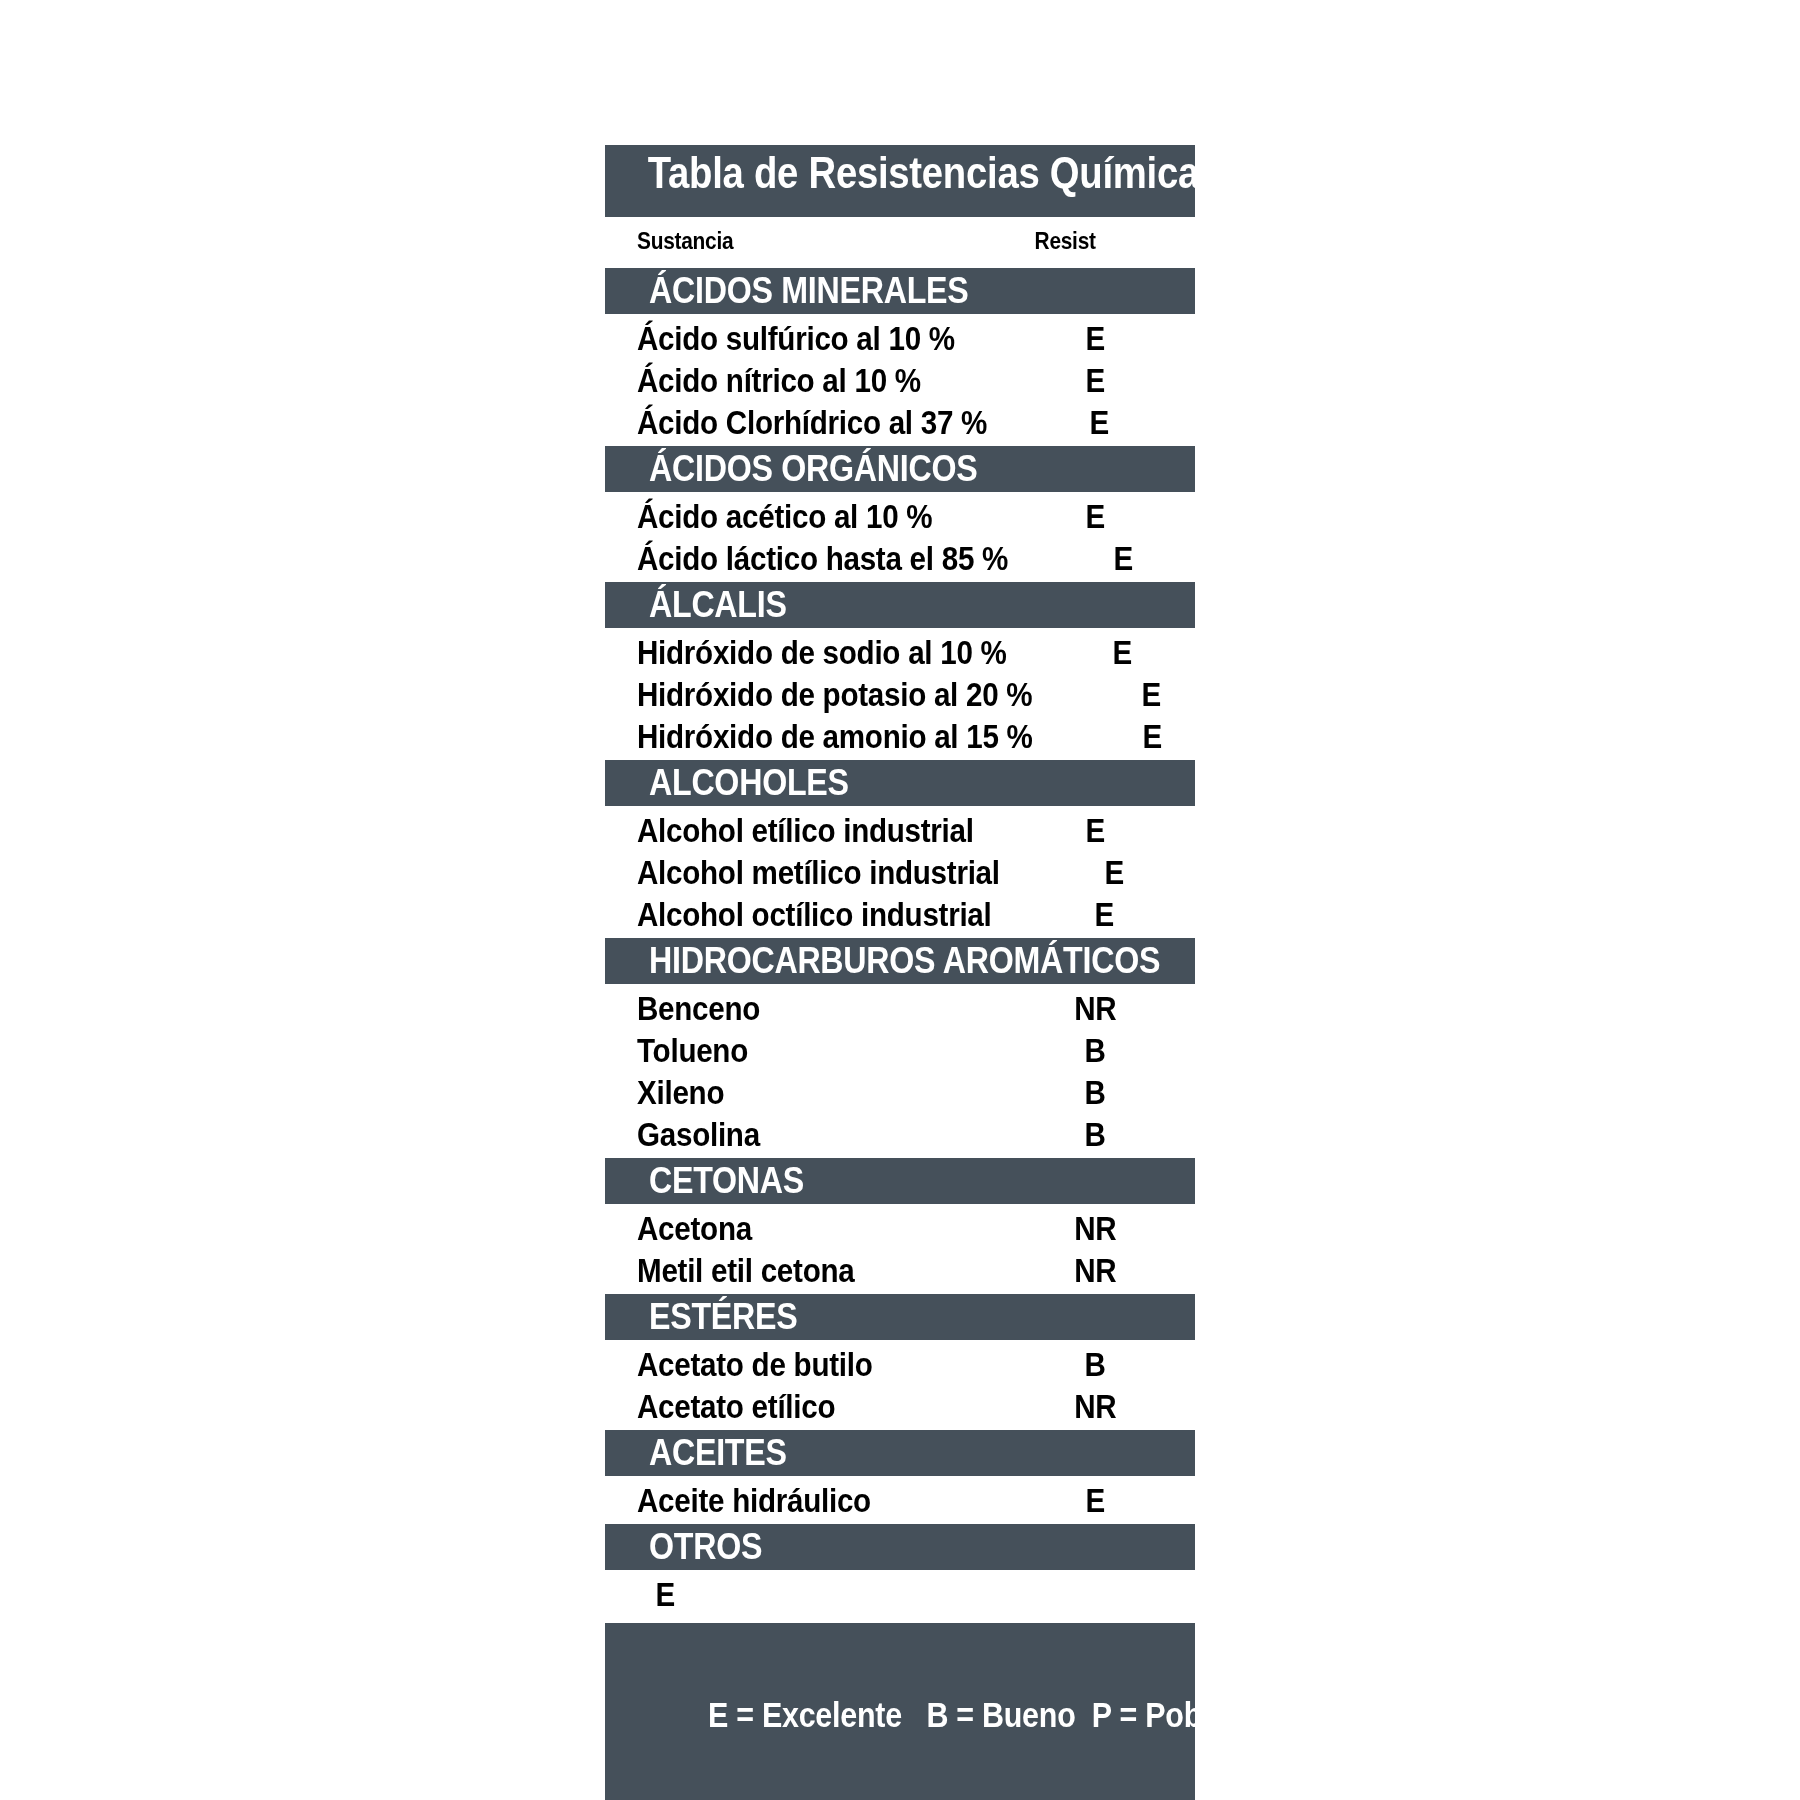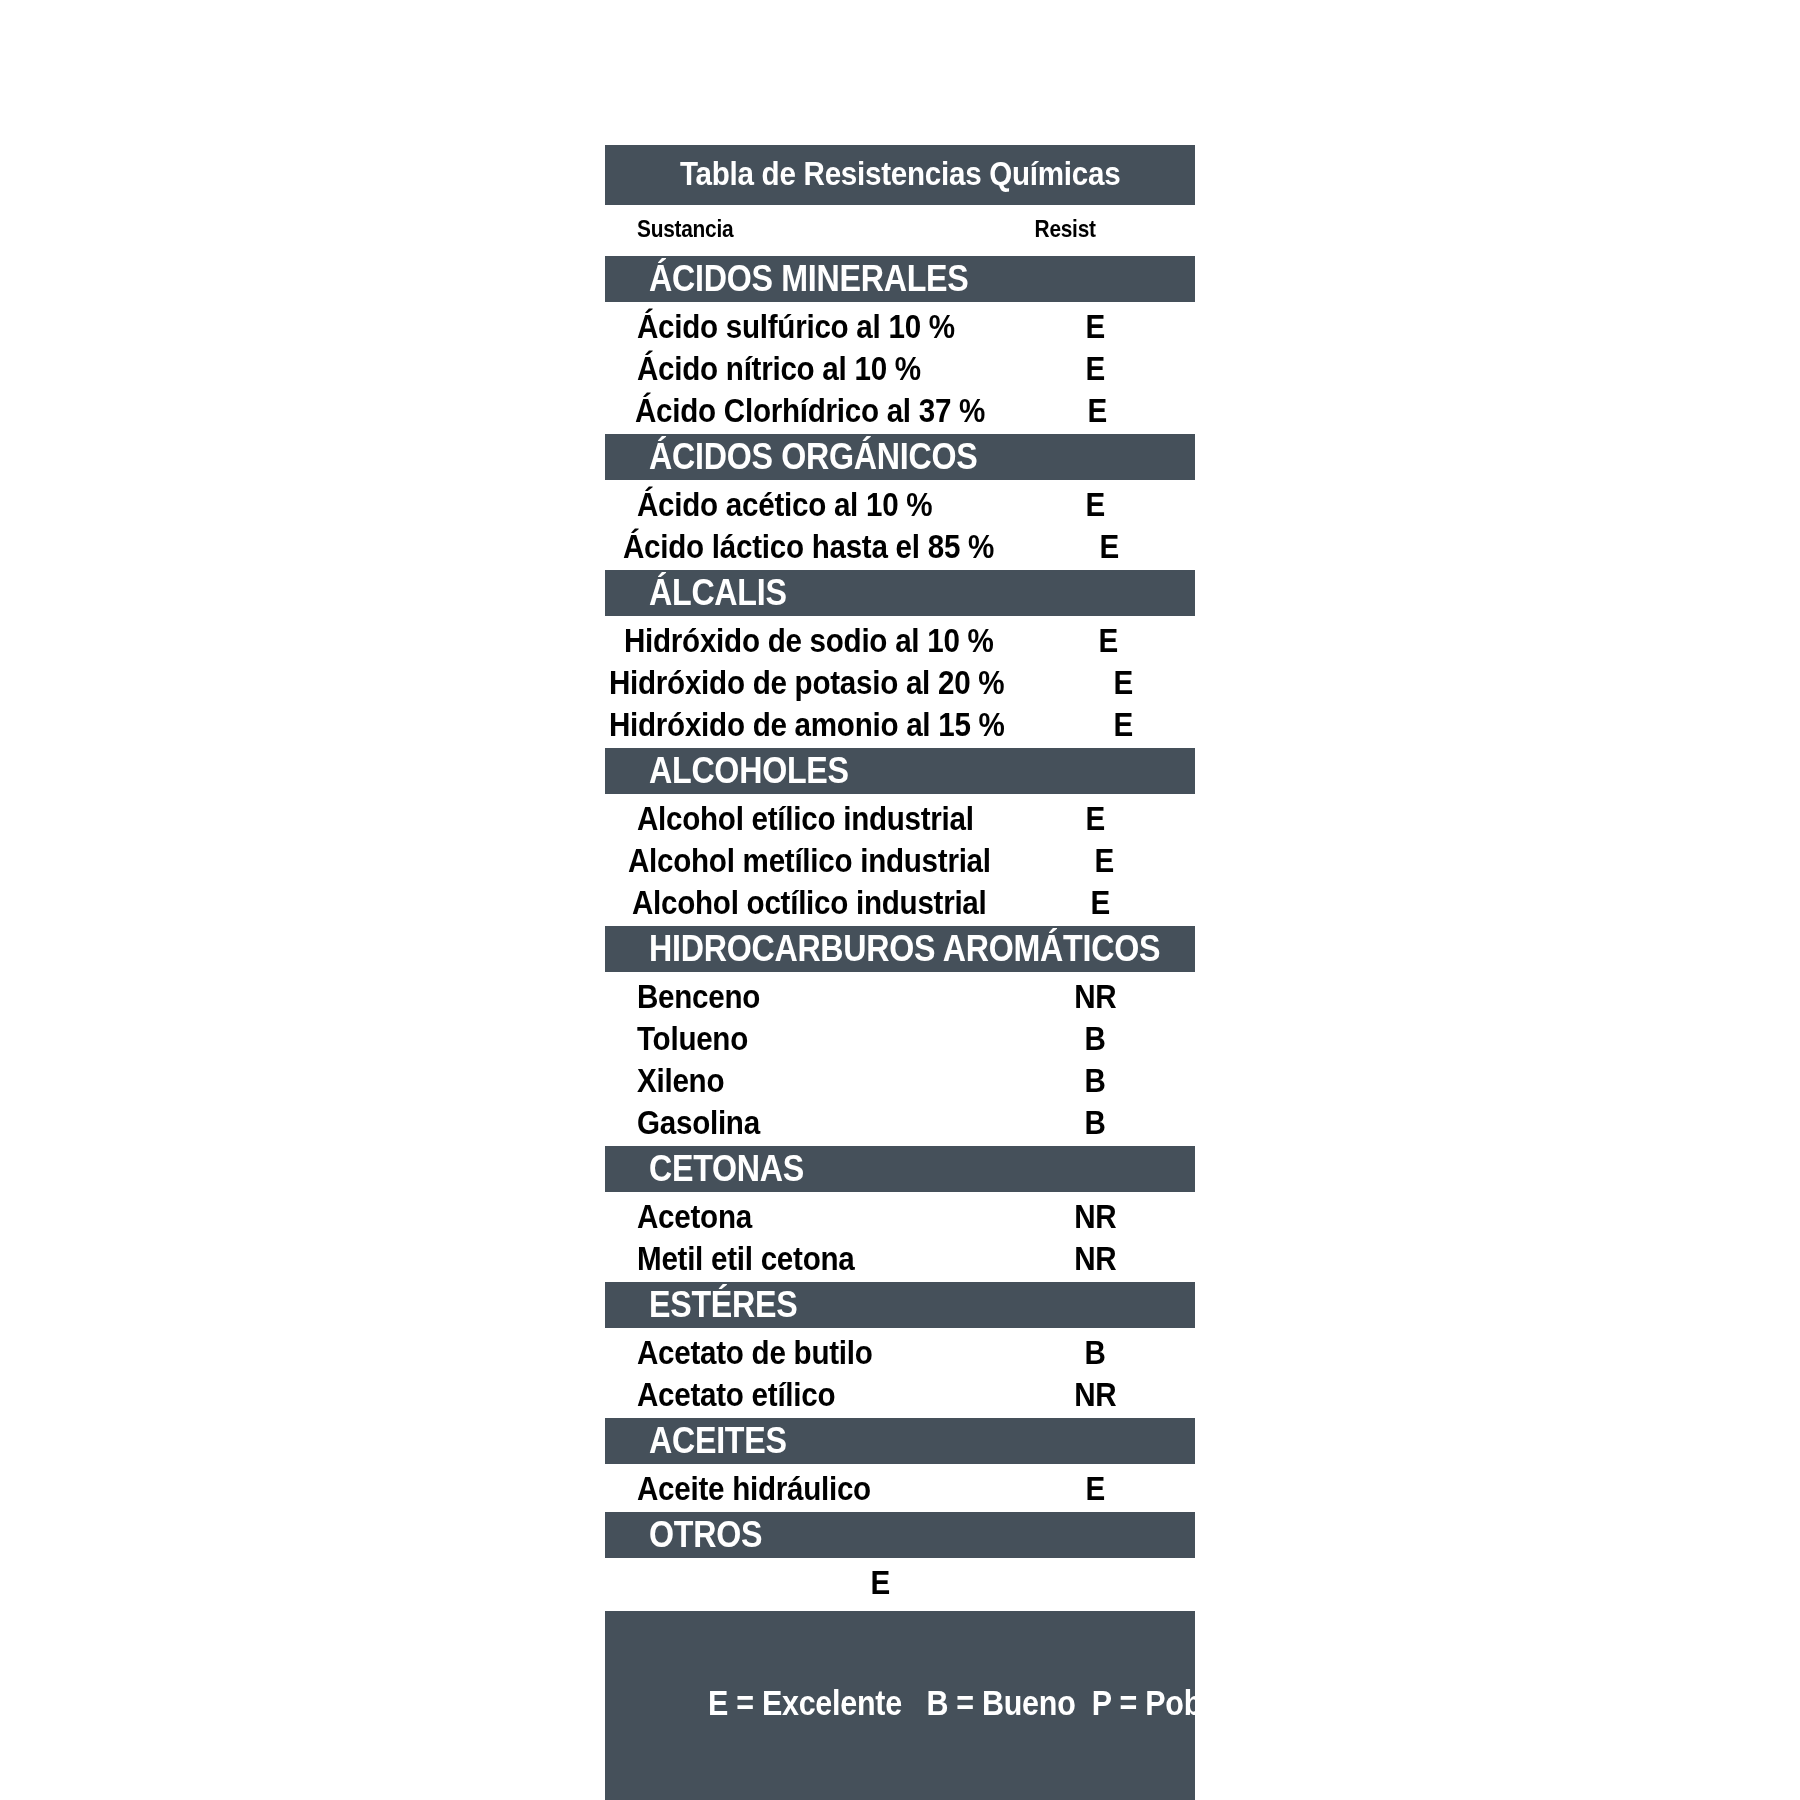--- a/index.html
+++ b/index.html
@@ -18,25 +18,25 @@
   .c {
     display:inline-block;
     transform:scaleX(0.87);
     transform-origin:0 50%;
     white-space:pre;
     letter-spacing:-0.3px;
   }
   .cc { transform-origin:50% 50%; }
 
   .title-bar {
-    height:60px; line-height:56px;
+    height:72px; line-height:56px;
     background:var(--bar,#45505a);
     color:#ffffff;
     text-align:center;
-    font-size:34px;
+    font-size:44px;
   }
   .col-header {
     display:flex; align-items:center;
     height:48px;
     font-size:24px;
     color:var(--ink,#000000);
     background:var(--bg,#ffffff);
   }
   .label { flex:1; padding-left:32px; white-space:nowrap; overflow:visible; }
   .value { flex:none; width:120px; text-align:center; margin-right:40px; }
@@ -51,21 +51,20 @@
     background:var(--bar,#45505a);
     color:#ffffff;
     font-size:37px;
     white-space:nowrap;
   }
   .row {
     display:flex; align-items:center;
     height:42px;
     font-size:34px;
     color:var(--ink,#000000);
-    justify-content:center;
   }
   .footer {
     box-sizing:border-box;
     margin-top:8px;
     width:100%;
     background:var(--bar,#45505a);
     color:#ffffff;
     font-size:35px;
     padding:8px 15px 16px 25px;
   }

